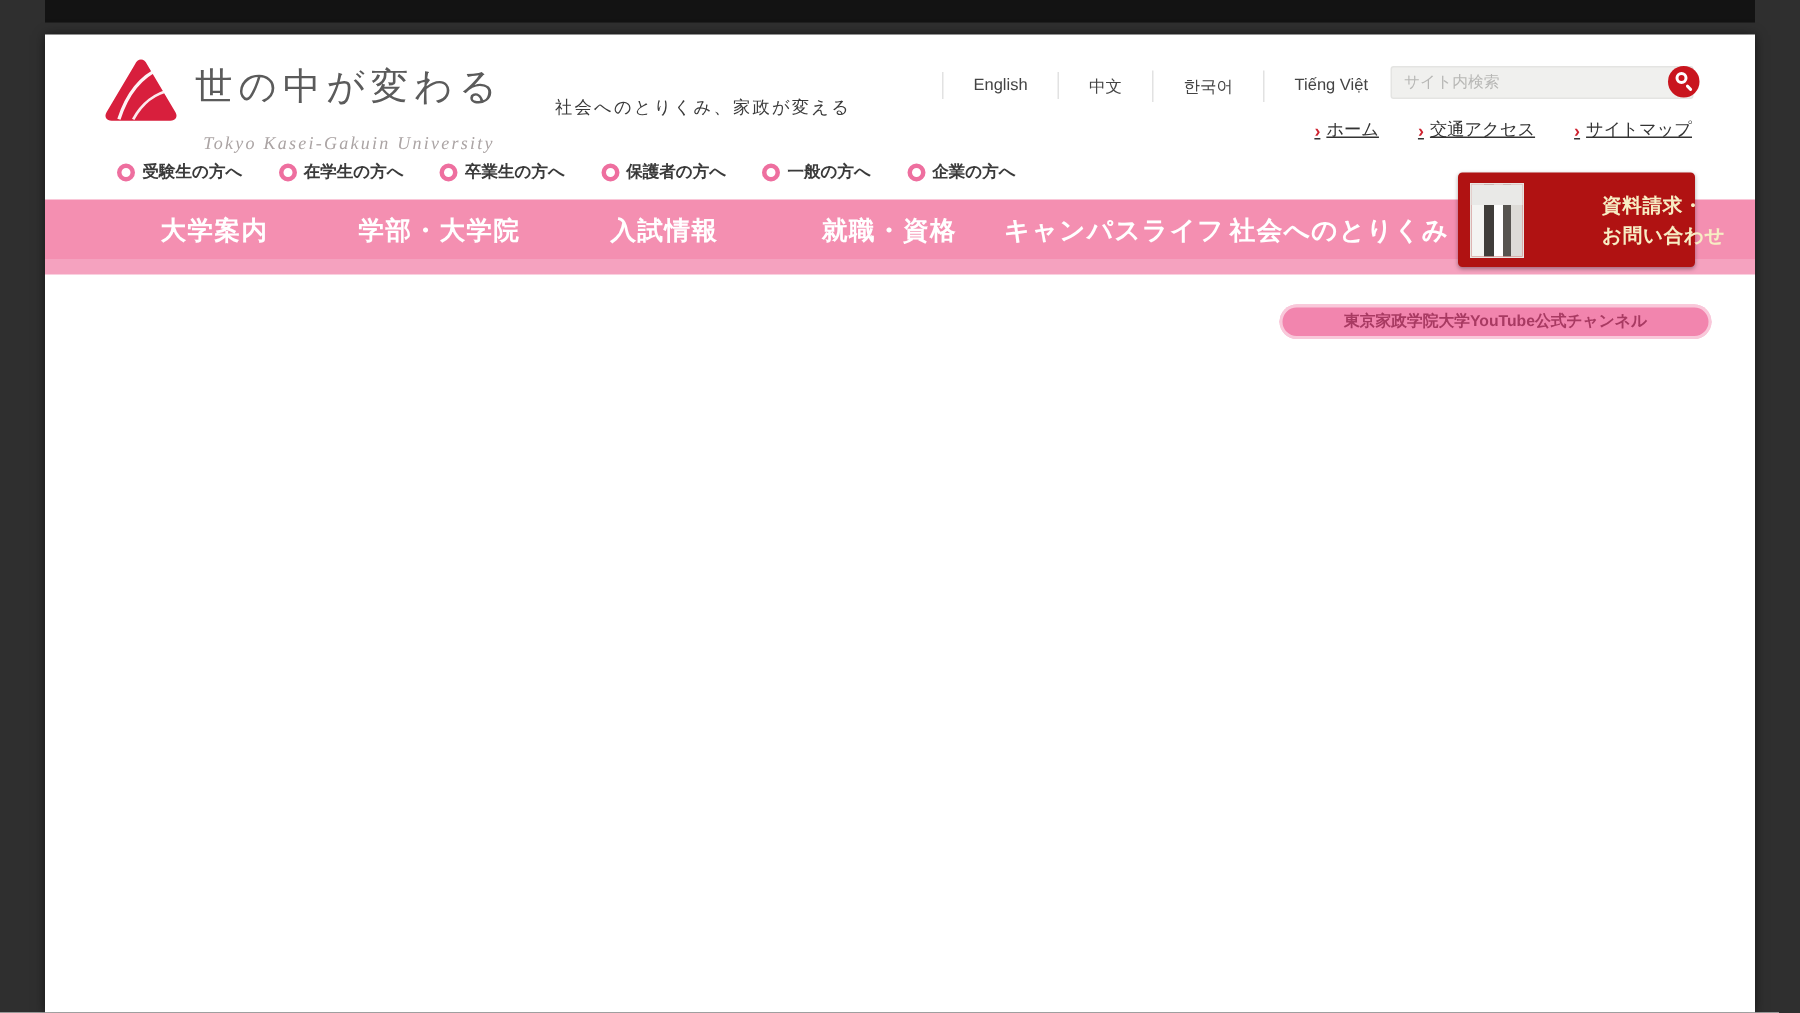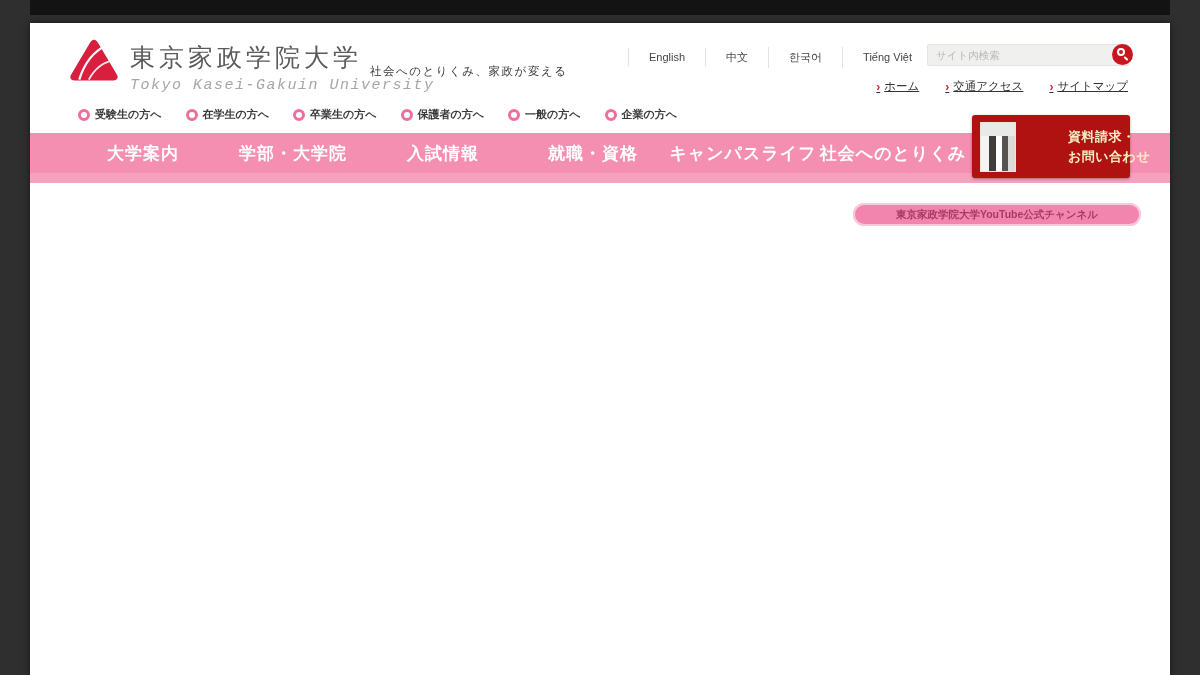--- a/index.html
+++ b/index.html
@@ -17,21 +17,21 @@
     position: absolute; left: 30px; right: 30px; top: 23px; bottom: 0;
     background: #ffffff;
     box-shadow: 0 0 7px rgba(0,0,0,.55);
     overflow: hidden;
   }
   
   .logo { position: absolute; left: 38px; top: 14px; display: flex; align-items: flex-start; gap: 10px; text-decoration: none; cursor: pointer; }
   .logo-mark { width: 52px; height: 47px; display: block; }
   .logo-text { display: inline-block; padding-top: 4px; }
   .logo-jp { display: block; font-size: 25px; letter-spacing: 4px; color: #5b5b5b; font-weight: 500; white-space: nowrap; }
-  .logo-en { display: block; margin-top: 3px; text-align: center; font-family: Liberation Mono, monospace; font-style: italic; font-size: 15px; letter-spacing: 1.5px; color: #aba4a4; }
+  .logo-en { display: block; margin-top: 14px; text-align: center; font-family: Liberation Serif, serif; font-style: italic; font-size: 12px; letter-spacing: 1.5px; color: #aba4a4; }
   .tagline { position: absolute; left: 340px; top: 41px; font-size: 11.5px; letter-spacing: 1.5px; color: #3a3a3a; }
 
   .lang-row { position: absolute; left: 598px; top: 22px; display: flex; align-items: center; height: 24px; }
   .lang-row a { font-size: 11px; color: #444; text-decoration: none; padding: 3px 20px; border-right: 1px solid #e2e2e2; white-space: nowrap; cursor: pointer; }
   .lang-row a:first-child { border-left: 1px solid #e2e2e2; }
 
   .search-box { position: absolute; left: 875px; top: 21px; width: 228px; height: 22px; }
   .search-box input {
     width: 202px; height: 22px; border: 1px solid #e4e4e2; background: #f0f0ee;
     border-radius: 2px; padding: 0 8px; font-size: 10.5px; color: #666; outline: none;
@@ -101,21 +101,21 @@
 
   <a class="logo">
     <span class="logo-mark">
       <svg viewBox="0 0 60 54" width="52" height="47">
         <path d="M30 3 C32 3 33.6 4.6 34.6 6.6 L56.5 43.5 C58.6 47 56.4 50 52.6 50 L7.4 50 C3.6 50 1.4 47 3.5 43.5 L25.4 6.6 C26.4 4.6 28 3 30 3 Z" fill="#d81f3d"></path>
         <path d="M13 49 C19 30 30 16 45 9.5" stroke="#ffffff" stroke-width="2.6" fill="none" opacity="0.95"></path>
         <path d="M24 49 C30.5 37 41 28.5 53.5 26.5" stroke="#ffffff" stroke-width="2.1" fill="none" opacity="0.9"></path>
       </svg>
     </span>
     <span class="logo-text">
-      <span class="logo-jp">東京家政学院大学</span>
+      <span class="logo-jp">世の中が変わる</span>
       <span class="logo-en">Tokyo Kasei-Gakuin University</span>
     </span>
   </a>
 
   <div class="tagline">社会へのとりくみ、家政が変える</div>
 
   <div class="lang-row">
     <a>English</a>
     <a>中文</a>
     <a>한국어</a>

